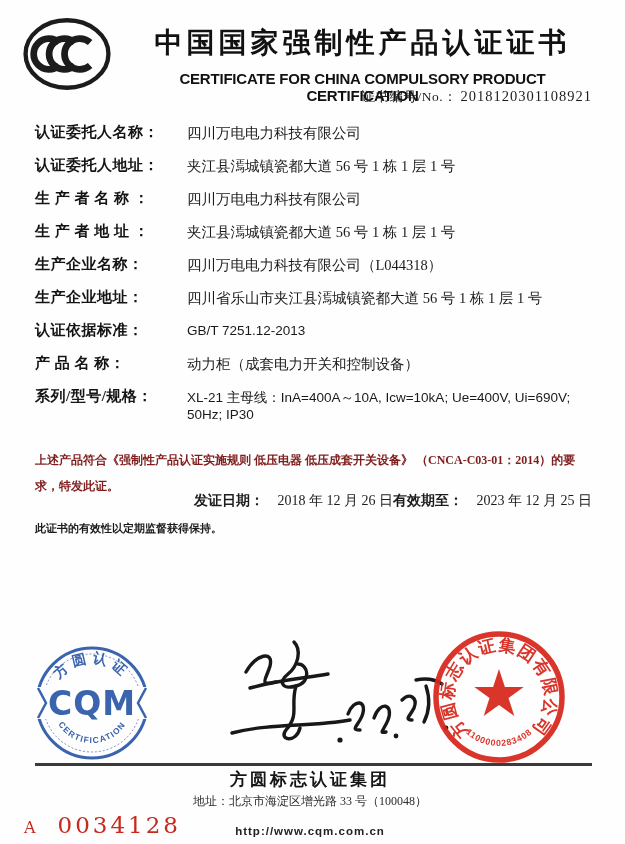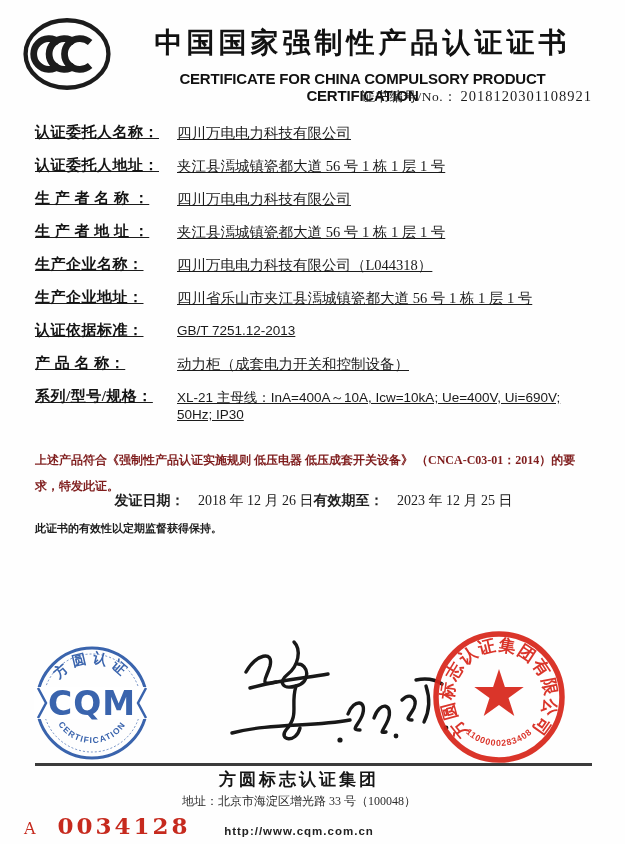--- a/index.html
+++ b/index.html
@@ -12,47 +12,47 @@
   
   .ccc-logo{position:absolute;left:14px;top:10px;}
   .header-titles{position:absolute;left:125px;top:24px;width:475px;text-align:center;}
   .title-cn{font-size:28px;font-weight:600;letter-spacing:4px;color:#111;}
   .title-en{margin-top:8px;font-size:15px;font-weight:bold;letter-spacing:-0.2px;
     font-family:"Liberation Sans","DejaVu Sans",sans-serif;color:#111;}
   .cert-no{position:absolute;right:33px;top:88px;text-align:right;font-size:13.5px;}
   .cert-no .lab{font-weight:400;letter-spacing:0.5px;}
   .cert-no .val{font-family:"Liberation Serif",serif;font-size:14.5px;letter-spacing:1px;}
   
-  .fields{position:absolute;left:35px;top:123px;width:560px;text-decoration:underline;}
+  .fields{position:absolute;left:35px;top:123px;width:560px;}
   .frow{display:flex;align-items:flex-start;height:33px;}
   .frow .lab{flex:0 0 142px;font-size:15px;font-weight:bold;letter-spacing:0.5px;color:#141414;}
-  .frow .val{font-size:14.5px;padding-top:1px;color:#1a1a1a;}
+  .frow .val{font-size:14.5px;padding-top:1px;color:#1a1a1a;margin-left:10px;}
   .frow .val.latin{font-family:"Liberation Sans","DejaVu Sans",sans-serif;font-size:13.5px;padding-top:2px;}
   
   .statement{position:absolute;left:35px;top:447px;width:557px;
     font-size:12px;font-weight:600;line-height:26px;color:#7f1d1d;}
   .dates{position:absolute;left:35px;top:492px;width:557px;display:flex;
-    justify-content:center;font-size:14px;}
+    justify-content:flex-end;font-size:14px;}
   .dates .lab{font-weight:bold;margin-right:10px;}
   .validity{position:absolute;left:35px;top:521px;font-size:11px;font-weight:600;}
   .infonote{position:absolute;left:35px;top:554px;font-size:13.5px;font-weight:600;}
   
   .rule{position:absolute;left:35px;top:763px;width:557px;border-top:3px solid #3b3b3b;}
   .cqm-logo{position:absolute;left:32px;top:643px;}
   .signature{position:absolute;left:220px;top:636px;}
   .stamp{position:absolute;left:428px;top:626px;opacity:0.93;}
-  .footer{position:absolute;left:114px;top:768px;width:370px;text-align:center;}
+  .footer{position:absolute;left:125px;top:768px;width:370px;text-align:center;}
   .footer .org{font-size:17px;font-weight:bold;letter-spacing:3px;color:#161616;}
   .footer .addr{margin-top:2px;font-size:12px;color:#2c2c2c;}
   .footer .web{margin-top:15px;font-size:11.5px;font-weight:bold;letter-spacing:1px;
     font-family:"Liberation Sans","DejaVu Sans",sans-serif;color:#222;}
   .serial{position:absolute;left:24px;top:812px;color:#c62a1e;
     font-family:"DejaVu Serif","Liberation Serif",serif;}
   .serial .pre{font-size:16px;margin-right:22px;}
-  .serial .num{font-size:23px;letter-spacing:3px;font-weight:700;}
+  .serial .num{font-size:23px;letter-spacing:3px;font-weight:400;}
 </style>
 </head>
 <body>
 
 <div class="page">
 
   <svg class="ccc-logo" width="106" height="88" viewBox="0 0 110 90">
     <ellipse cx="55" cy="45" rx="43" ry="35" fill="none" stroke="#1c1c1c" stroke-width="4.5"></ellipse>
     <path d="M47,33 A16,16 0 1 0 47,57" fill="none" stroke="#1c1c1c" stroke-width="7"></path>
     <path d="M63,33 A16,16 0 1 0 63,57" fill="none" stroke="#1c1c1c" stroke-width="7"></path>

